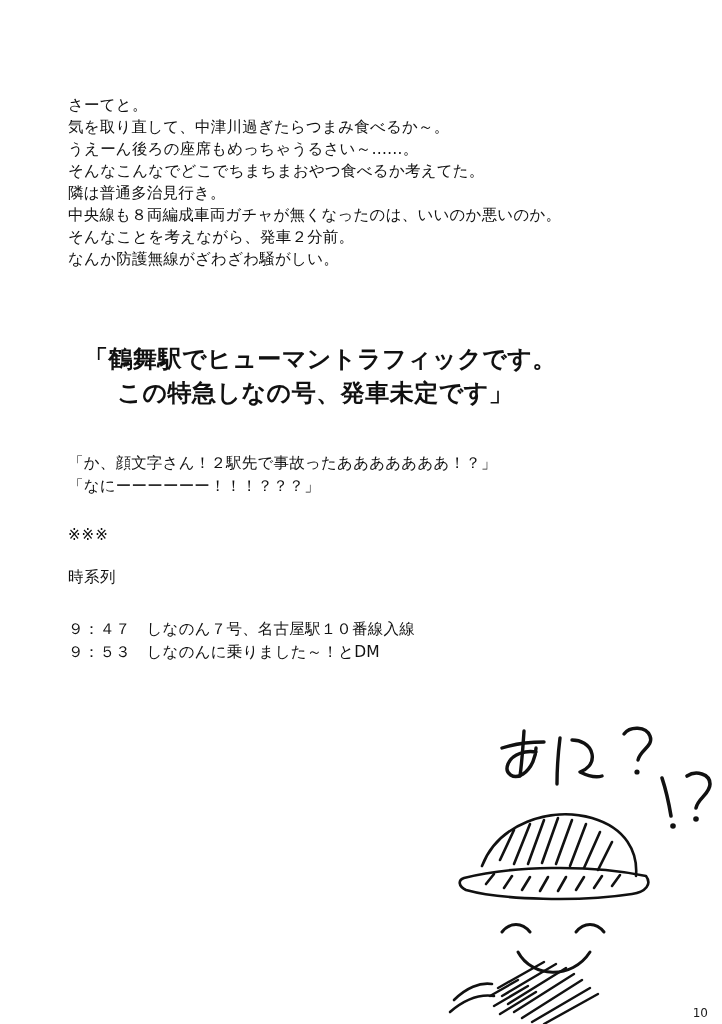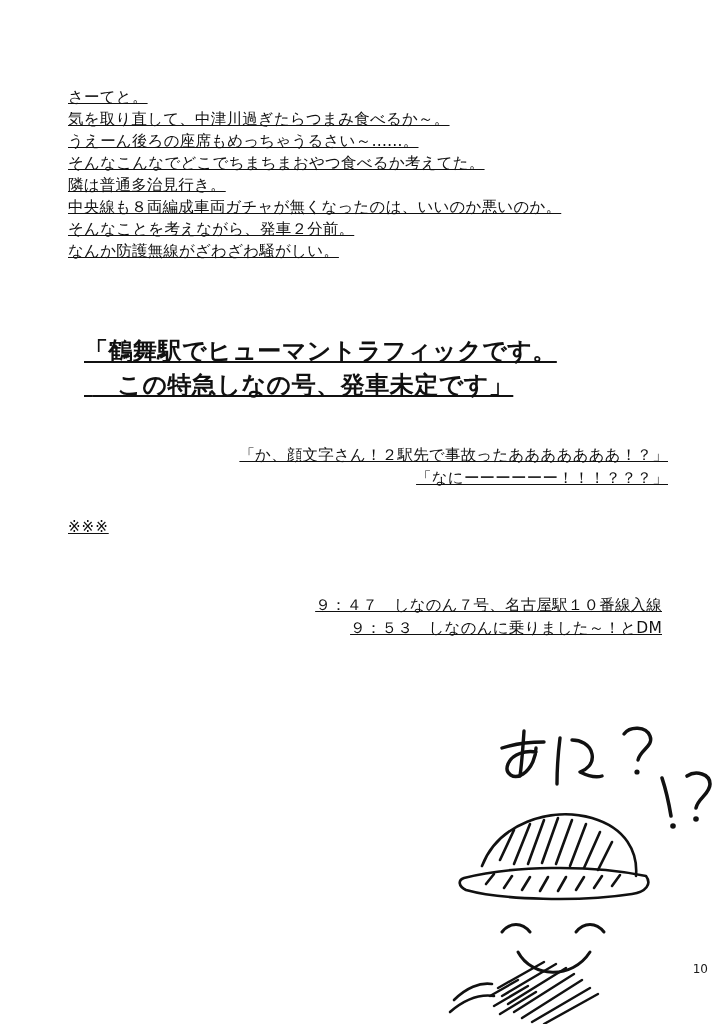--- a/index.html
+++ b/index.html
@@ -18,23 +18,22 @@
   .page {
     position: absolute;
     inset: 0;
     width: 722px;
     height: 1024px;
     background: #fff;
   }
   .content {
     position: absolute;
     left: 68px;
-    top: 86px;
+    top: 94px;
     width: 600px;
-    text-decoration: underline;
   }
   .para {
     font-size: 15.5px;
     line-height: 22px;
     letter-spacing: 0.2px;
     white-space: pre-wrap;
     margin: 0;
   }
   .gap-sm { height: 20px; }
   .gap-md { height: 26px; }
@@ -47,55 +46,53 @@
     letter-spacing: 0.5px;
     white-space: pre-wrap;
     margin: 16px;
   }
   .quote-lines {
     font-size: 15.5px;
     line-height: 23px;
     white-space: pre-wrap;
     margin: 0;
     letter-spacing: 0.2px;
-    text-align: right;
   }
   .marks {
     font-size: 15px;
     line-height: 22px;
     margin: 0;
     letter-spacing: 1px;
   }
   .section-label {
     font-size: 15.5px;
     line-height: 22px;
     margin: 0;
     letter-spacing: 0.5px;
   }
   .timeline {
     font-size: 15.5px;
     line-height: 23px;
     white-space: pre-wrap;
-    margin: 6px;
+    margin: 0;
     letter-spacing: 0.2px;
-    text-align: right;
   }
   .tl-gap { height: 16px; }
   .closing {
     font-size: 15.5px;
     line-height: 22px;
     margin: 0;
     letter-spacing: 0.3px;
   }
 
   
   .page-number {
     position: absolute;
     right: 14px;
-    top: 962px;
+    top: 1006px;
     font-size: 12px;
     color: #1a1a1a;
     font-family: "DejaVu Sans", "Liberation Sans", sans-serif;
   }
 
   
   .doodle {
     position: absolute;
     left: 440px;
     top: 700px;
@@ -133,20 +130,21 @@
 
     <p class="quote-lines">「か、顔文字さん！２駅先で事故ったあああああああ！？」
 「なにーーーーーー！！！？？？」</p>
 
     <div class="gap-md"></div>
 
     <p class="marks">※※※</p>
 
     <div class="gap-sm"></div>
 
+    <p class="section-label">時系列</p>
 
     <div class="gap-lg"></div>
 
     <p class="timeline">９：４７　しなのん７号、名古屋駅１０番線入線
 ９：５３　しなのんに乗りました～！とDM</p>
     <div class="tl-gap"></div>
     <div class="tl-gap"></div>
 
     <div class="gap-lg"></div>
     <div class="gap-sm"></div>

